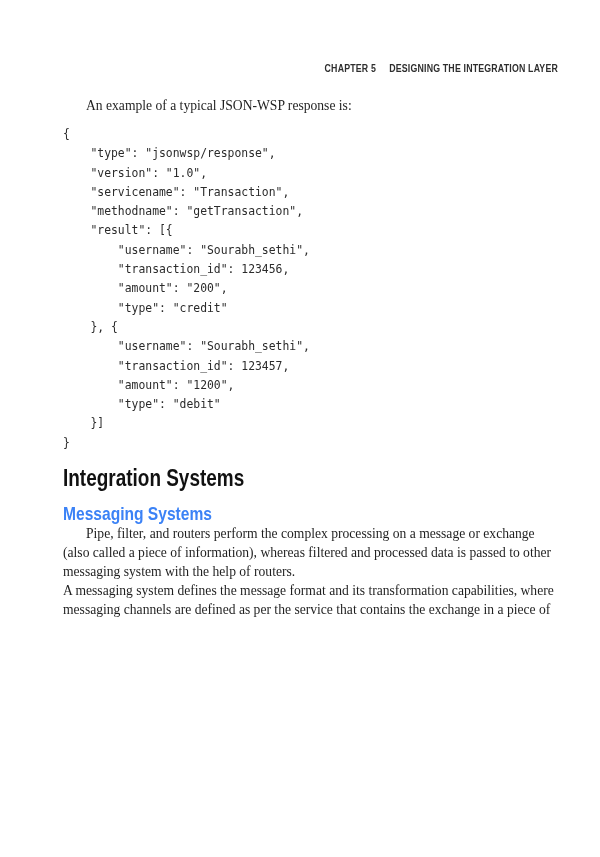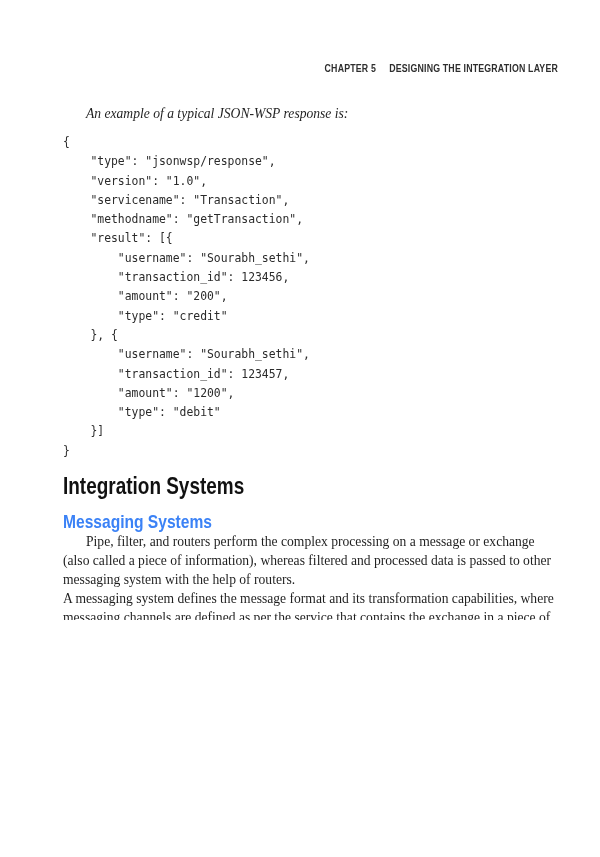--- a/index.html
+++ b/index.html
@@ -34,21 +34,21 @@
 
   
   .body {
     font-size: 13.6px;
     line-height: 19px;
     color: #1f1f1f;
     text-align: left;
     width: 497px;
   }
   .body.indent { text-indent: 23px; }
-  .intro { margin-top: 30px; font-style: italic; }
+  .intro { margin-top: 22px; }
 
   
   .code {
     font-family: "DejaVu Sans Mono", "Liberation Mono", monospace;
     font-size: 11.4px;
     line-height: 19.3px;
     color: #2b2b2b;
     margin-top: 10px;
     white-space: pre;
     tab-size: 4;

